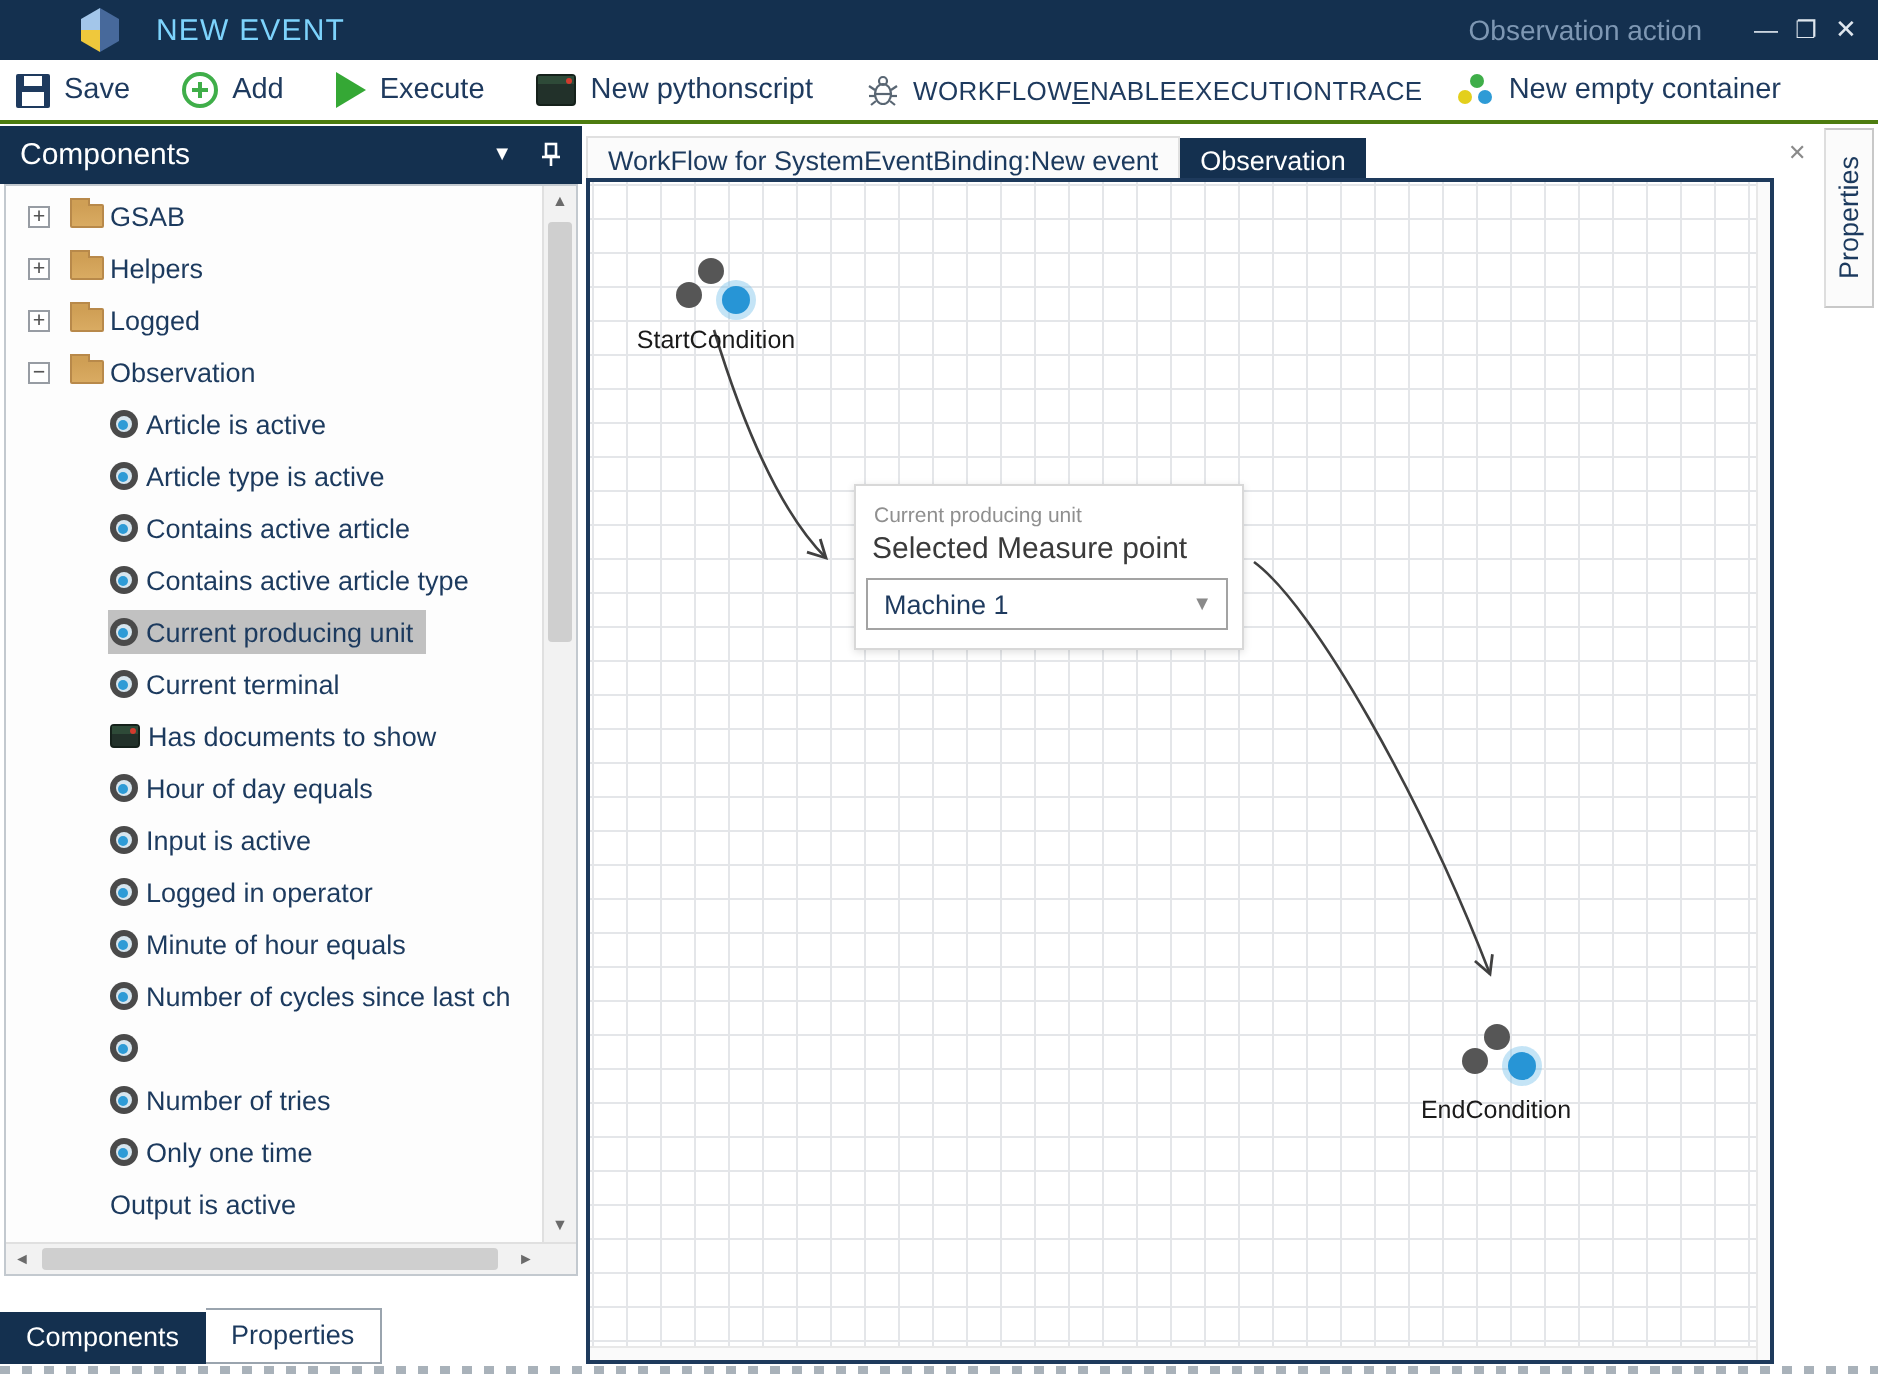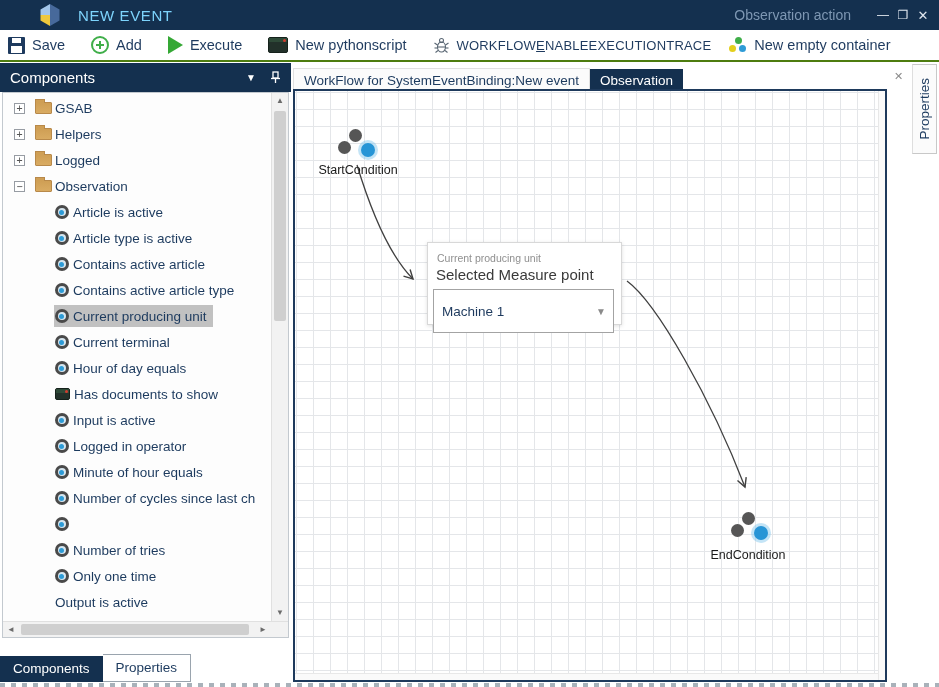--- a/index.html
+++ b/index.html
@@ -93,21 +93,21 @@
   .edges{position:absolute;left:0;top:0;}
   .node{position:absolute;width:120px;text-align:center;}
   .node .circ{position:absolute;border-radius:50%;}
   .node .c-gray{width:13px;height:13px;background:#565656;}
   .node .c-blue{width:14px;height:14px;background:#2795d6;box-shadow:0 0 0 3px rgba(125,195,235,.45);}
   .node .nlabel{position:absolute;left:0;top:0;width:120px;font-size:12.5px;color:#1a1a1a;}
   .popup{position:absolute;left:132px;top:151px;width:195px;height:83px;background:#fff;
     border:1px solid #d8d8d8;box-shadow:0 1px 4px rgba(0,0,0,.13);}
   .popup .ptitle{position:absolute;left:9px;top:9px;font-size:10.5px;color:#8f8f8f;}
   .popup .plabel{position:absolute;left:8px;top:23px;font-size:15px;color:#3a3a3a;}
-  .popup .dropdown{position:absolute;left:5px;top:46px;width:181px;height:44px;border:1px solid #a3a3a3;
+  .popup .dropdown{position:absolute;left:5px;top:46px;width:181px;height:26px;border:1px solid #a3a3a3;
     background:#fff;display:flex;align-items:center;font-size:13.5px;color:#1e3a5e;padding-left:8px;cursor:pointer;}
   .popup .dropdown .dd-caret{margin-left:auto;margin-right:7px;color:#8a8a8a;font-size:10px;}
   .footer-dashes{position:absolute;left:0;bottom:0;width:939px;height:4px;background:
     repeating-linear-gradient(90deg,#a9b2ba 0 5px,transparent 5px 11px);}
 </style>
 </head>
 <body>
 
 <div class="titlebar">
   <svg class="logo" viewBox="0 0 24 24">
@@ -234,28 +234,28 @@
           </span>
         </div>
         <div class="trow child">
           <span class="inner">
             <span class="eye"></span>
             <span>Current terminal</span>
           </span>
         </div>
         <div class="trow child">
           <span class="inner">
-            <span class="eye"></span>
-            <span>Hour of day equals</span>
-          </span>
-        </div>
-        <div class="trow child">
-          <span class="inner">
             <span class="icon-console small script-ic"></span>
             <span>Has documents to show</span>
+          </span>
+        </div>
+        <div class="trow child">
+          <span class="inner">
+            <span class="eye"></span>
+            <span>Hour of day equals</span>
           </span>
         </div>
         <div class="trow child">
           <span class="inner">
             <span class="eye"></span>
             <span>Input is active</span>
           </span>
         </div>
         <div class="trow child">
           <span class="inner">

